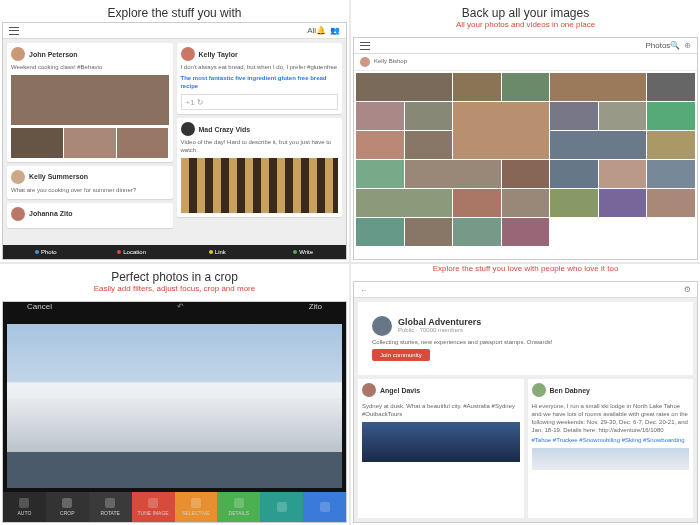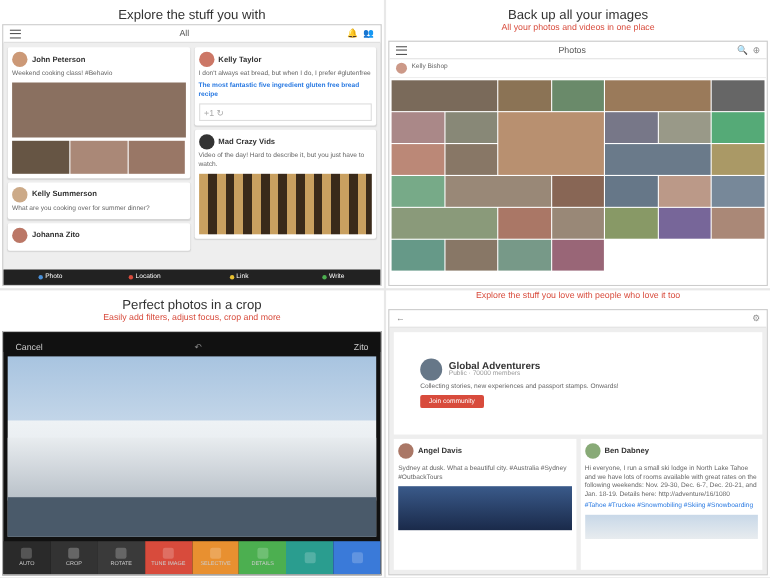--- a/index.html
+++ b/index.html
@@ -2,21 +2,21 @@
 <html><head>
 <meta charset="utf-8">
 <style>
 *{box-sizing:border-box;margin:0;padding:0;font-family:Arial,Helvetica,sans-serif}
 body{width:700px;height:525px;background:#e8e8e8;display:grid;grid-template-columns:1fr 1fr;grid-template-rows:1fr 1fr;gap:2px}
 .panel{background:#fff;overflow:hidden;display:flex;flex-direction:column}
 .ptitle{text-align:center;font-size:12px;color:#333;padding:6px 0 0}
 .psub{text-align:center;font-size:8px;color:#d84b3c;padding:0 0 6px}
 .app{flex:1;background:#eee;margin:2px;border:1px solid #ccc;display:flex;flex-direction:column;font-size:8px;overflow:hidden}
 .topbar{background:#fff;border-bottom:1px solid #ddd;height:16px;display:flex;align-items:center;justify-content:space-between;padding:0 6px}
-.topbar .mid{flex:1;text-align:center;color:#555}
+.topbar .mid{flex:1;text-align:right;color:#555}
 .ham{display:flex;flex-direction:column;justify-content:space-between;height:8px;width:10px}
 .ham span{height:1px;background:#555}
 .avatar{width:14px;height:14px;border-radius:50%;background:#bbb;display:inline-block;flex-shrink:0}
 
 .p1body{flex:1;display:flex;gap:4px;padding:4px;overflow:hidden}
 .col{flex:1;display:flex;flex-direction:column;gap:4px}
 .card{background:#fff;border-radius:2px;padding:4px;box-shadow:0 1px 1px rgba(0,0,0,.1)}
 .cardhead{display:flex;align-items:center;gap:4px;margin-bottom:3px}
 .name{font-weight:bold;font-size:7px;color:#333}
 .txt{font-size:6px;color:#666;line-height:1.3}
@@ -27,28 +27,28 @@
 .sharebar{background:#222;height:14px;display:flex;color:#fff;font-size:6px}
 .sharebar div{flex:1;display:flex;align-items:center;justify-content:center;gap:2px}
 .dot{width:4px;height:4px;border-radius:50%}
 
 .p2body{flex:1;display:grid;grid-template-columns:repeat(7,1fr);grid-auto-rows:28px;gap:1px;padding:2px;background:#fff}
 .ph{background:#888}
 .ph.w2{grid-column:span 2}
 .ph.h2{grid-row:span 2}
 
 .panel3 .app{background:#111}
-.p3top{background:#111;color:#ccc;height:18px;display:flex;align-items:flex-end;justify-content:space-between;padding:0 11px;font-size:8px}
+.p3top{background:#111;color:#ccc;height:18px;display:flex;align-items:flex-start;justify-content:space-between;padding:0 24px;font-size:8px}
 .p3img{flex:1;margin:4px;background:linear-gradient(180deg,#a8c4e0 0%,#c2d5e8 35%,#eef2f5 36%,#d8dde2 100%);position:relative}
 .p3tools{height:30px;display:flex}
 .tool{flex:1;display:flex;flex-direction:column;align-items:center;justify-content:center;font-size:5px;color:#ccc;gap:2px}
 .tool .tic{width:10px;height:10px;border-radius:2px}
 
 .p4body{flex:1;background:#eee;padding:4px;overflow:hidden;display:flex;flex-direction:column;gap:4px}
-.header4{background:#fff;padding:24px;display:flex;flex-direction:column;gap:3px}
+.header4{background:#fff;padding:14px;display:flex;flex-direction:column;gap:3px}
 .header4 .row{display:flex;align-items:center;gap:6px}
 .gavatar{width:20px;height:20px;border-radius:50%;background:#678}
 .joinbtn{background:#d84b3c;color:#fff;font-size:6px;padding:3px 8px;border-radius:2px;width:fit-content}
 .p4cards{display:flex;gap:4px;flex:1}
 .p4card{flex:1;background:#fff;padding:4px;display:flex;flex-direction:column;gap:3px}
 .p4img{height:40px;background:#888}
 .rt{display:flex;gap:4px}
 </style>
 </head>
 <body>

